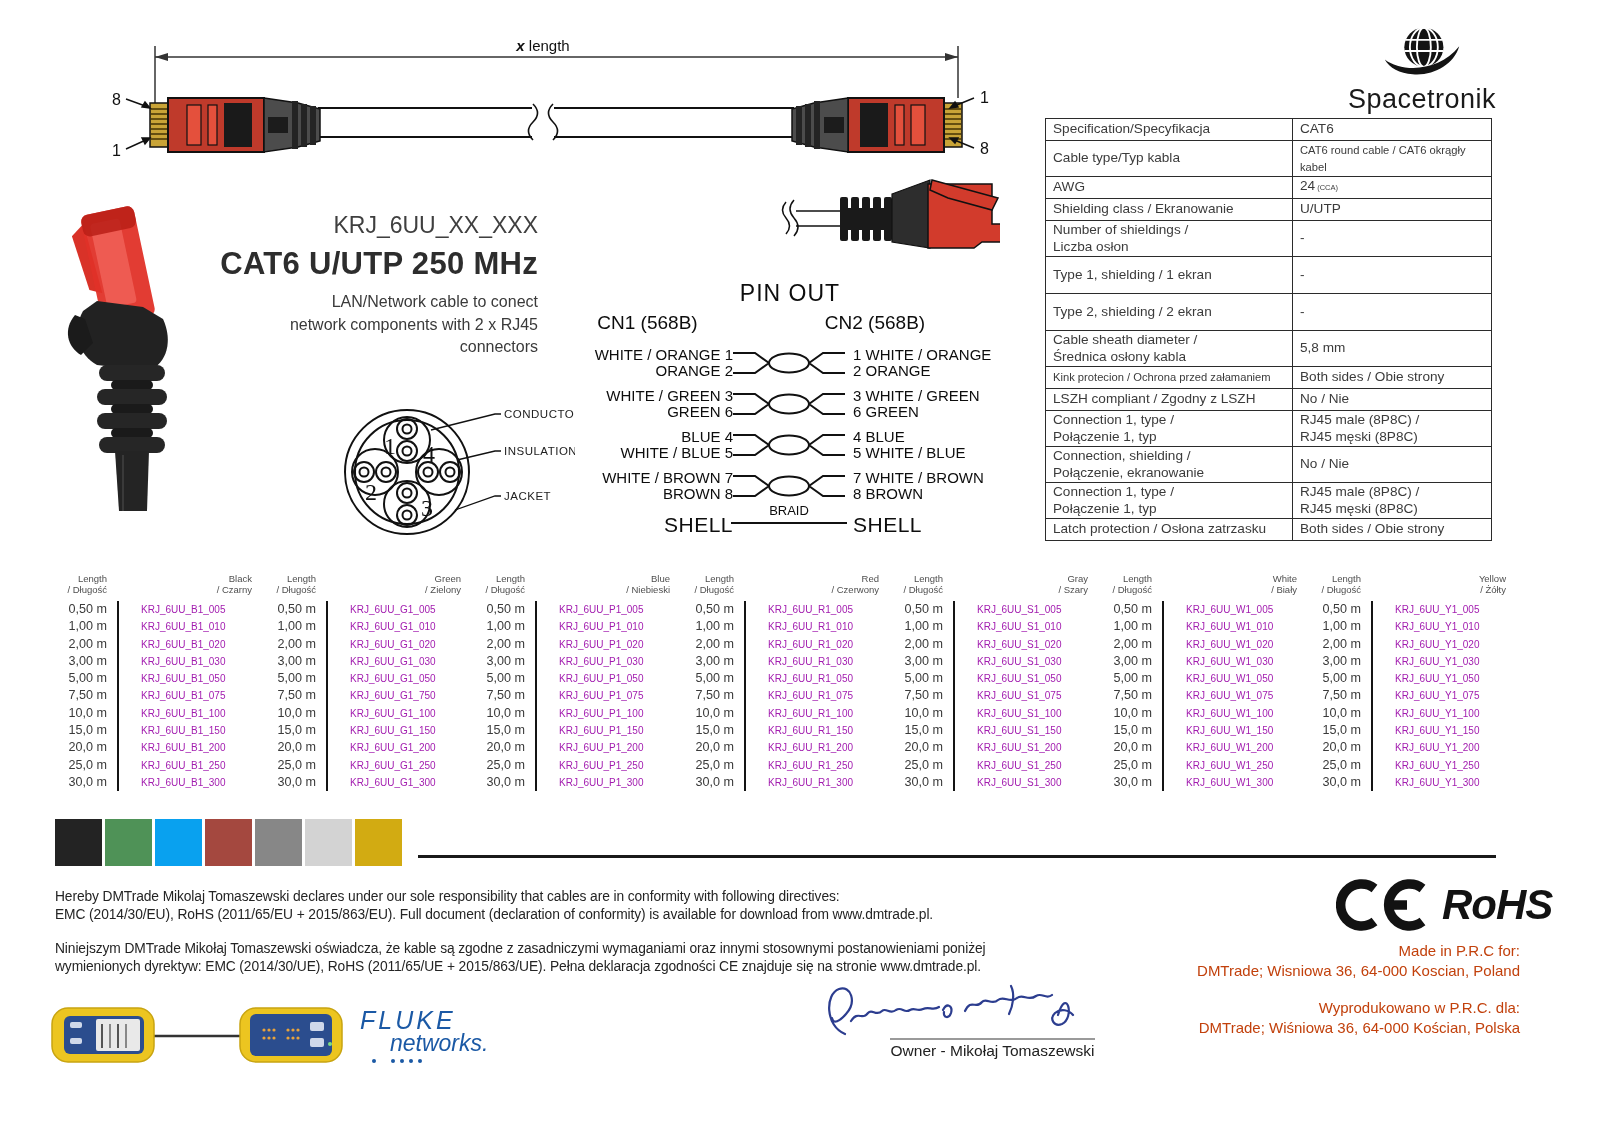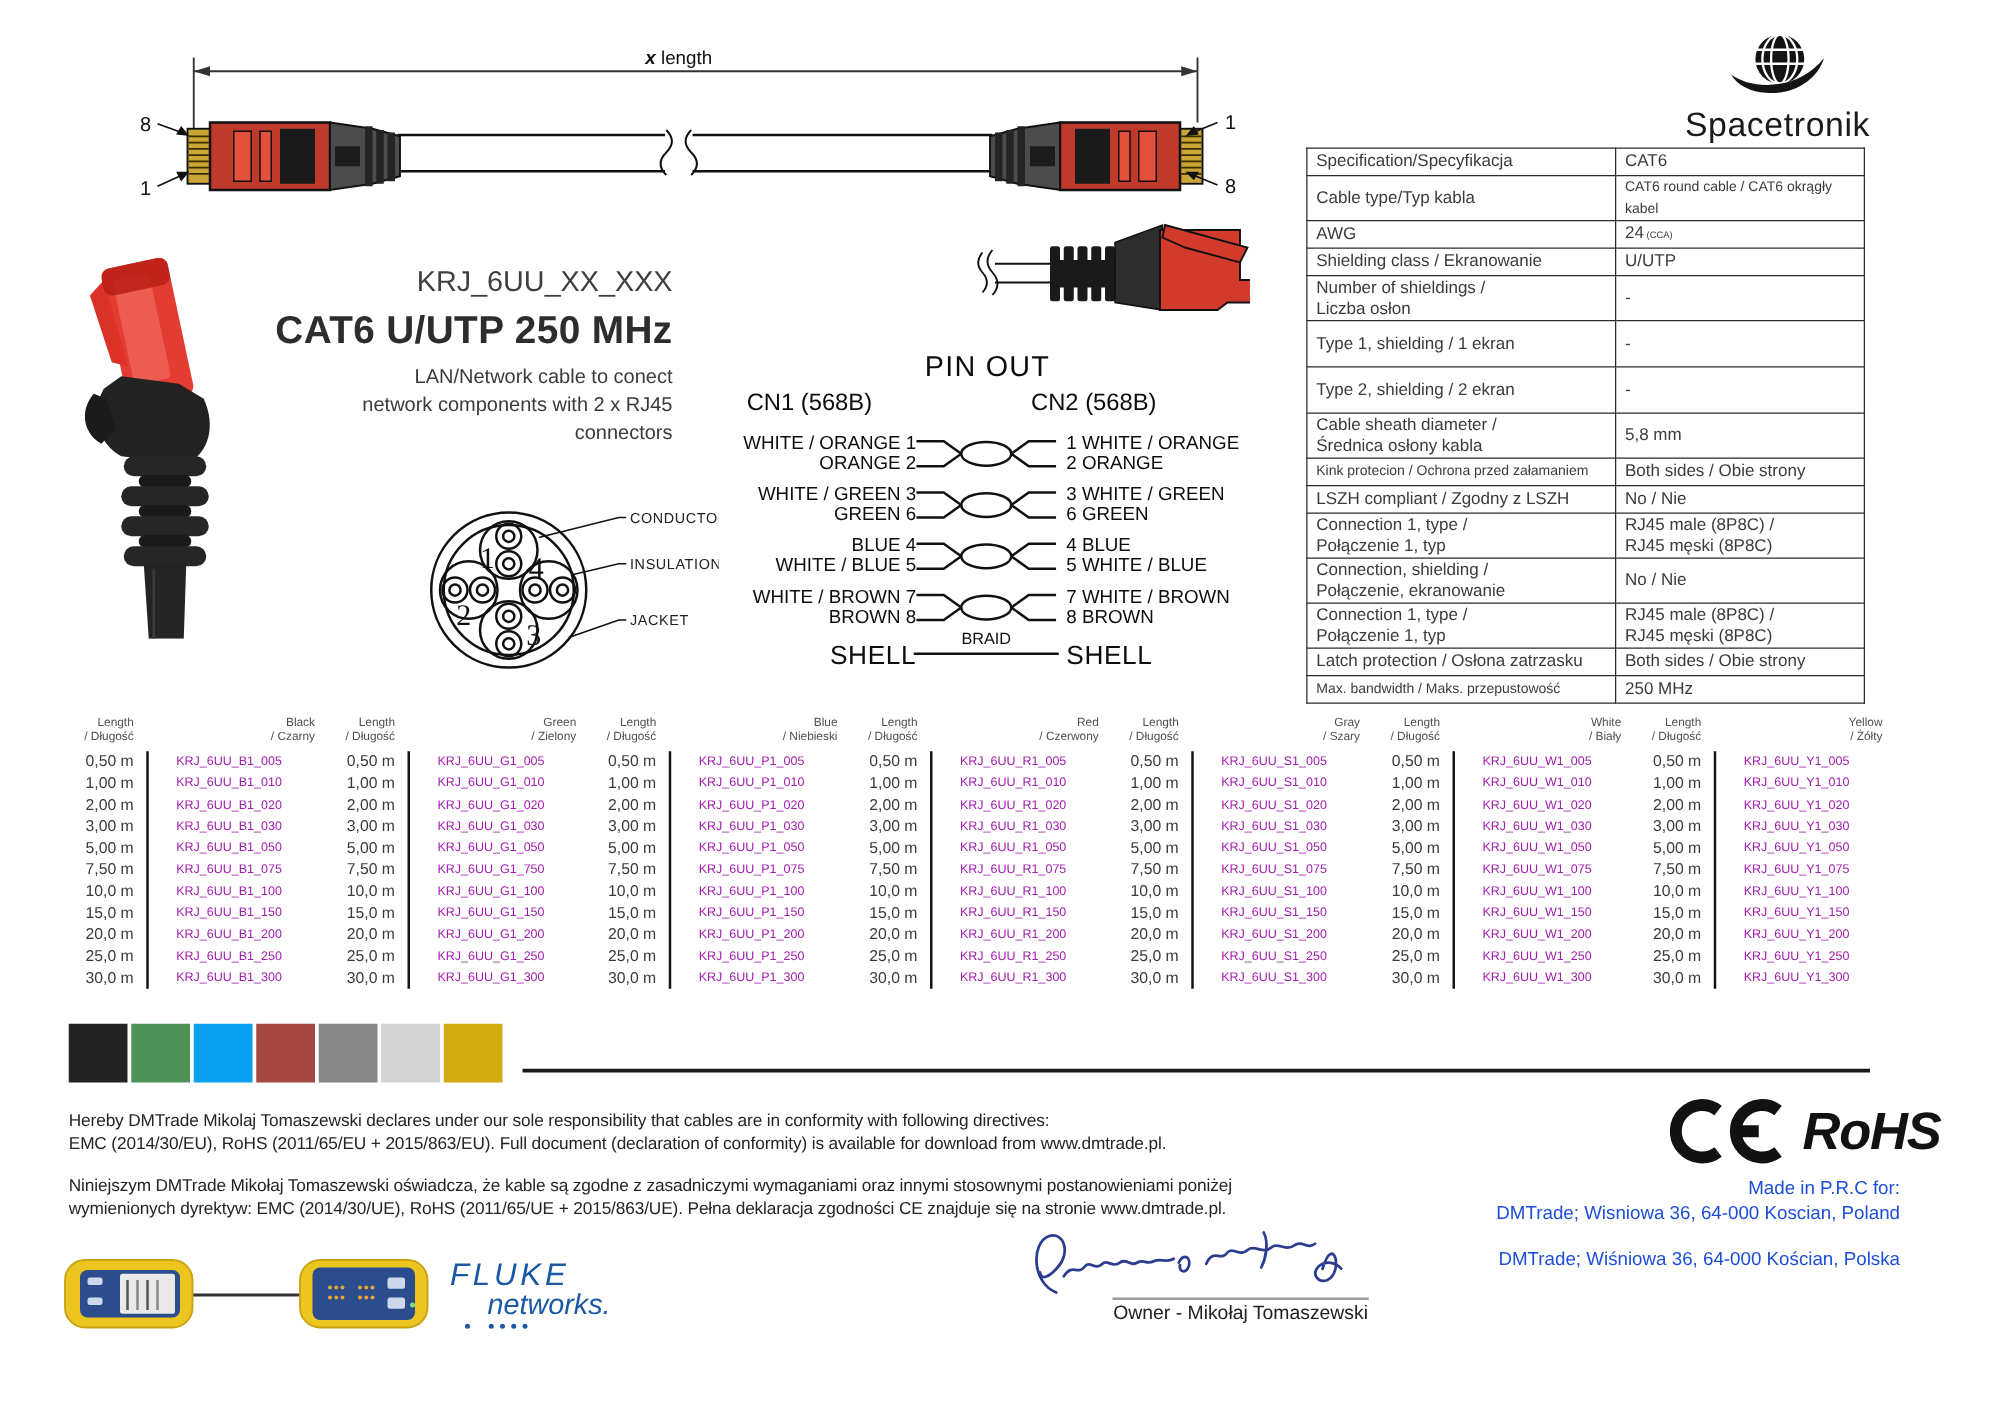--- a/index.html
+++ b/index.html
@@ -58,21 +58,21 @@
   .sw{width:47px;height:47px;}
   .hline{left:418px;top:855px;width:1078px;height:3px;background:#191919;}
 
   
   .decl{left:55px;top:888px;width:1080px;font-size:13.8px;line-height:18px;color:#242424;letter-spacing:-0.1px;}
   .decl .p2{margin-top:16px;}
 
   
   .comp{left:1336px;top:878px;display:flex;align-items:center;gap:14px;}
   .rohs{font-size:42px;font-weight:800;color:#121212;letter-spacing:-1px;font-style:italic;}
-  .origin{left:1000px;top:941px;width:520px;text-align:right;font-size:15px;line-height:20px;color:#1d4ed8;}
+  .origin{left:1000px;top:941px;width:520px;text-align:right;font-size:15px;line-height:20px;color:#c2410c;}
   .origin .p2{margin-top:17px;}
 
   
   .flukelogo{left:360px;top:1006px;width:180px;color:#1b59a5;}
   .flukelogo .f1{font-size:25px;font-weight:normal;font-style:italic;letter-spacing:3px;}
   .flukelogo .f2{font-size:23px;font-style:italic;margin-left:30px;margin-top:-5px;}
   .flukedots{margin-left:12px;margin-top:2px;display:flex;gap:5px;}
   .flukedots i{width:4px;height:4px;border-radius:50%;background:#1b59a5;display:block;}
   .flukedots i:first-child{margin-right:10px;}
 
@@ -293,28 +293,20 @@
           </td>
         </tr>
         <tr>
           <td class="sl">
             <div>Latch protection / Osłona zatrzasku</div>
           </td>
           <td class="sv">
             <div>Both sides / Obie strony</div>
           </td>
         </tr>
-        <tr>
-          <td class="sl small">
-            <div>Max. bandwidth / Maks. przepustowość</div>
-          </td>
-          <td class="sv">
-            <div>250 MHz</div>
-          </td>
-        </tr>
       </tbody>
     </table>
 
   <svg class="abs" style="left:45px;top:193px;" width="155" height="318" viewBox="0 0 155 318">
     <g transform="rotate(-12 80 120)">
       <polygon points="44,34 58,24 62,96 50,90" fill="#d7271c" opacity="0.95"></polygon>
       <rect x="56" y="16" width="54" height="112" rx="7" fill="#e03228" opacity="0.95"></rect>
       <rect x="64" y="26" width="30" height="86" rx="4" fill="#f4685f" opacity="0.7"></rect>
       <rect x="56" y="16" width="54" height="22" rx="7" fill="#b81f16" opacity="0.85"></rect>
     </g>
@@ -783,20 +775,21 @@
     </svg>
     <div class="rohs">RoHS</div>
   </div>
 
   <div class="abs origin">
     <div class="p1">
       <div>Made in P.R.C for:</div>
       <div>DMTrade; Wisniowa 36, 64-000 Koscian, Poland</div>
     </div>
     <div class="p2">
+      <div>Wyprodukowano w P.R.C. dla:</div>
       <div>DMTrade; Wiśniowa 36, 64-000 Kościan, Polska</div>
     </div>
   </div>
 
   <svg class="abs" style="left:50px;top:1000px;" width="310" height="70" viewBox="0 0 310 70">
     <line x1="100" y1="36" x2="192" y2="36" stroke="#333" stroke-width="2.5"></line>
     <rect x="2" y="8" width="102" height="54" rx="16" fill="#ecc520" stroke="#c8a410" stroke-width="1.5"></rect>
     <rect x="14" y="16" width="80" height="38" rx="6" fill="#2b4d8e"></rect>
     <rect x="46" y="19" width="44" height="32" rx="2" fill="#e9e9e9"></rect>
     <line x1="52" y1="24" x2="52" y2="48" stroke="#555" stroke-width="2"></line>

